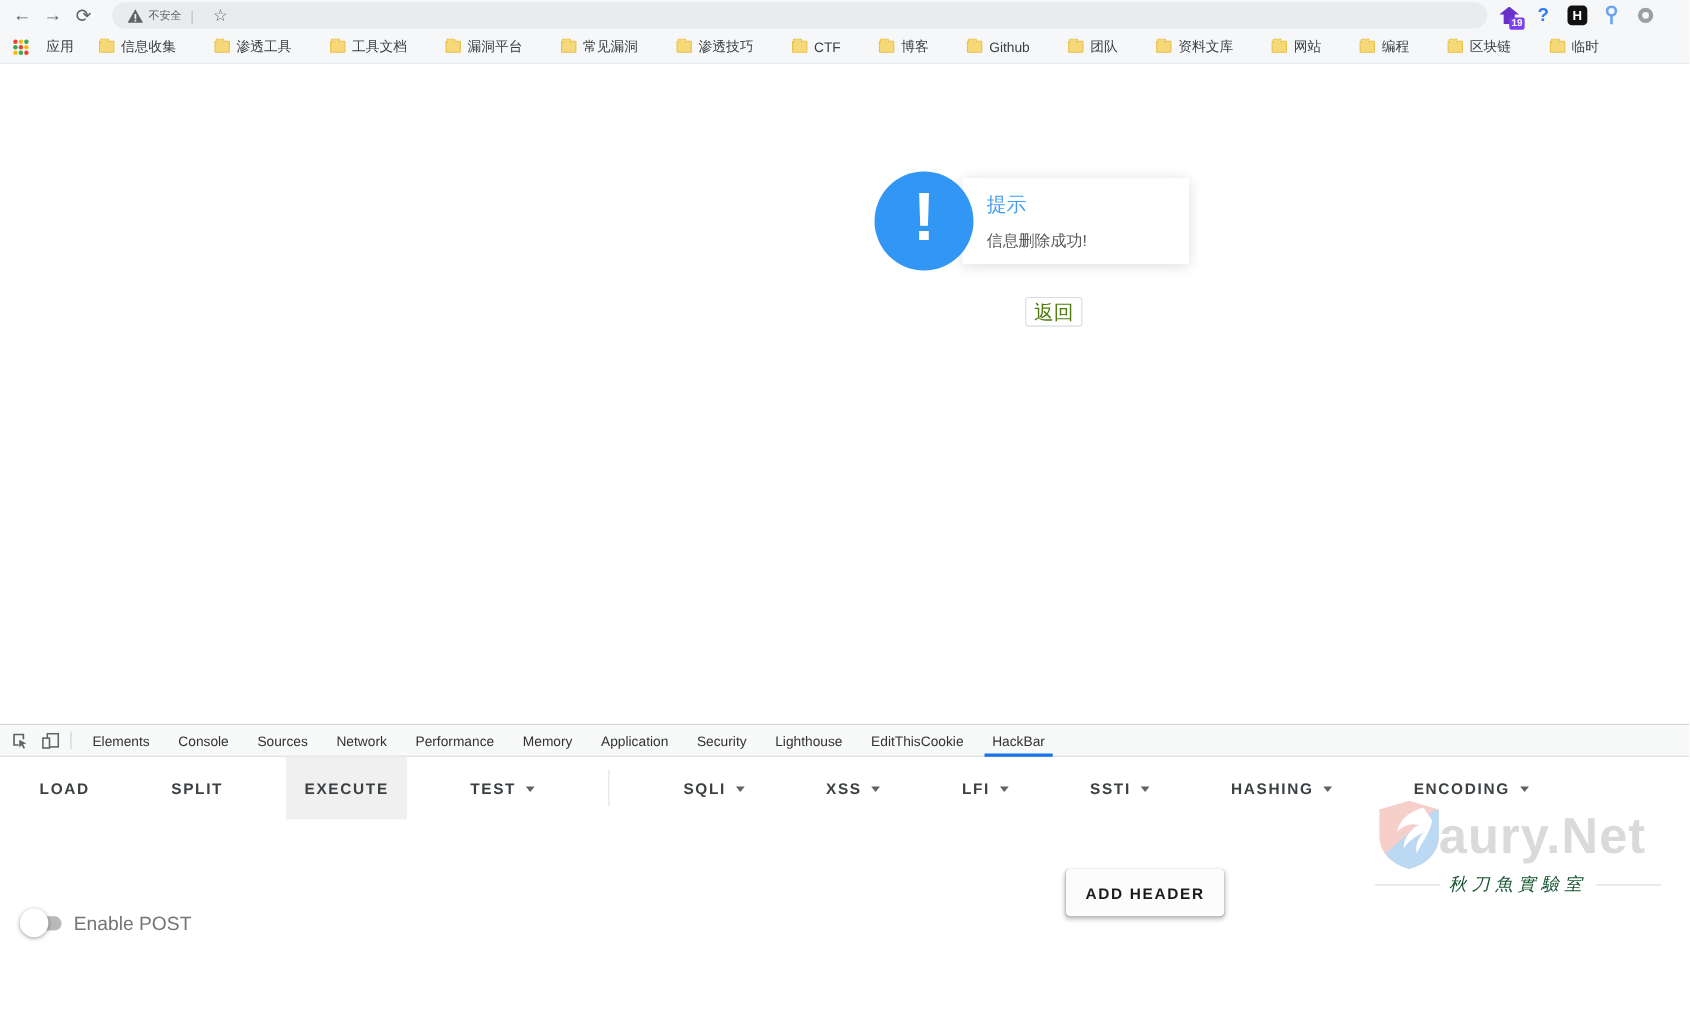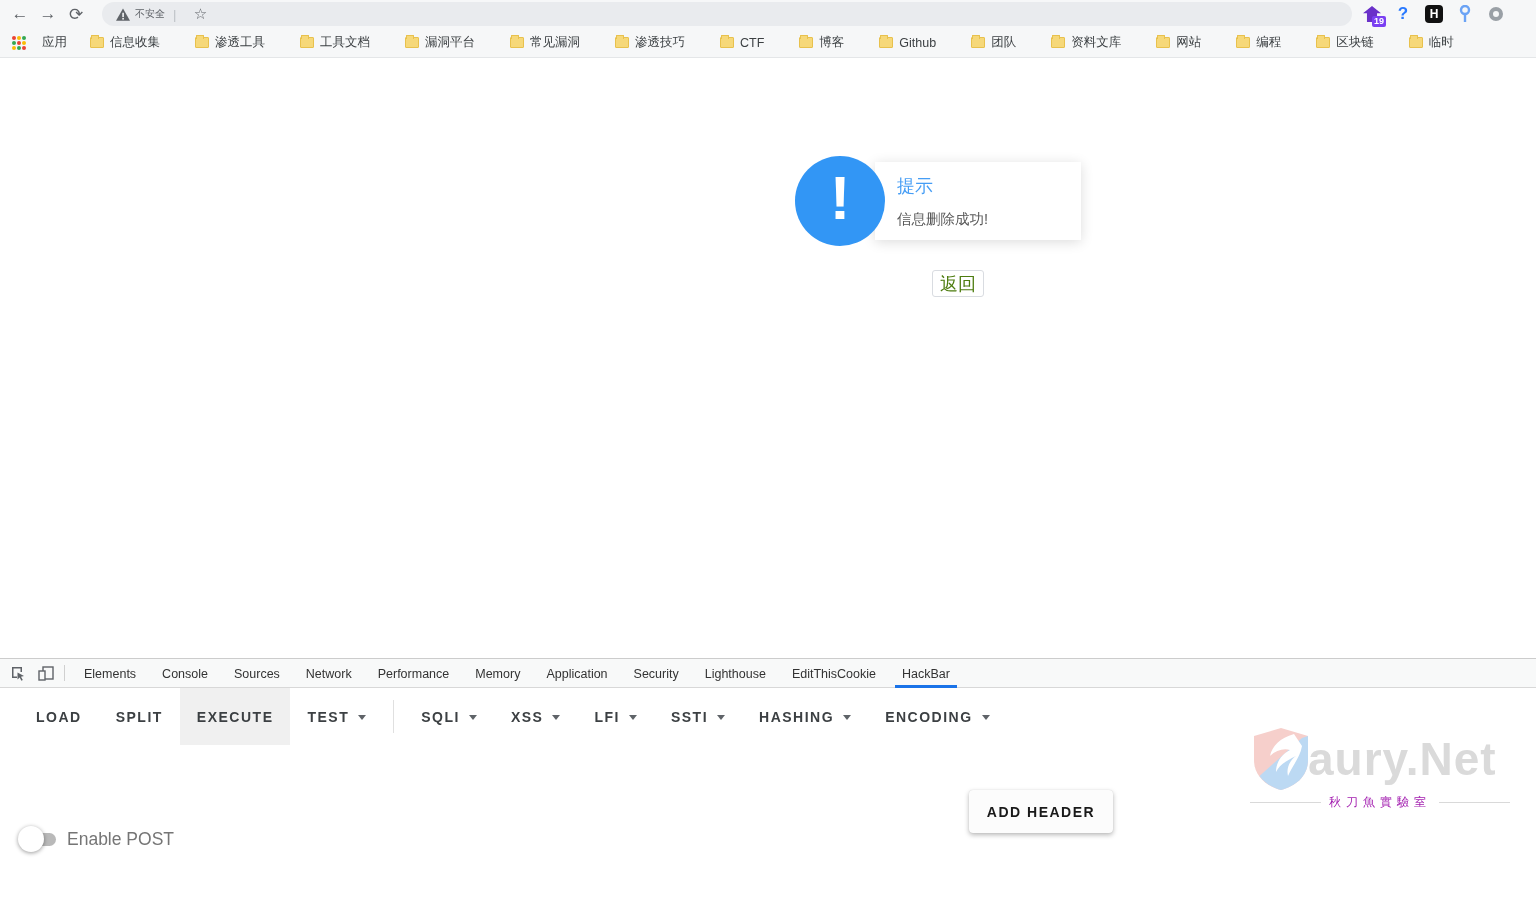--- a/index.html
+++ b/index.html
@@ -64,21 +64,21 @@
     display:flex; align-items:center; }
   .dt-icon { width:20px; height:18px; margin-left:8px; display:flex; align-items:center;
     justify-content:center; cursor:pointer; color:#5f6368; }
   .dt-sep { width:1px; height:16px; background:#d0d0d0; margin:0 6px 0 8px; }
   .dt-tab { height:29px; display:flex; align-items:center; padding:0 13px; font-size:12.5px;
     color:#333; cursor:pointer; position:relative; white-space:nowrap; }
   .dt-tab.active:after { content:""; position:absolute; left:6px; right:6px; bottom:0; height:3px;
     background:#1a73e8; }
 
   
-  .hb-toolbar { height:57px; display:flex; align-items:stretch; padding-left:19px; background:#fff; }
+  .hb-toolbar { height:57px; display:flex; align-items:stretch; padding-left:19px; background:#fff;gap:40px; }
   .hb-btn { display:flex; align-items:center; justify-content:center; padding:0 17px; gap:9px;
     font-size:14px; font-weight:bold; letter-spacing:1.5px; color:#3c4043; cursor:pointer;
     background:transparent; border:none; font-family:"Liberation Sans", sans-serif; }
   .hb-btn.active { background:#f0f0f0; }
   .hb-caret { width:0; height:0; border-left:4px solid transparent; border-right:4px solid transparent;
     border-top:5px solid #5f6368; margin-top:2px; }
   .hb-divider { width:1px; background:#e0e0e0; margin:12px 10px; }
 
   
   .url-field { padding:14px 15px 0 15px; }
@@ -99,22 +99,22 @@
     font-size:14px; font-weight:bold; letter-spacing:1.5px; color:#1a1a1a; cursor:pointer;
     font-family:"Liberation Sans", sans-serif; }
 
   
   .watermark { position:absolute; right:26px; top:-48px; width:260px; pointer-events:none; }
   .wm-top { display:flex; align-items:center; }
   .wm-logo { width:62px; height:66px; flex:none; }
   .wm-brand { font-size:46px; color:#dadada; font-weight:bold; letter-spacing:1px; margin-left:-4px;text-align:center; }
   .wm-sub { display:flex; align-items:center; gap:8px; margin-top:2px; }
   .wm-line { flex:1; height:1px; background:#d9d9d9; }
-  .wm-sub-text { font-size:12px; color:#a21caf; letter-spacing:5px; white-space:nowrap;
-    font-family:"Liberation Serif", serif; }
+  .wm-sub-text { font-size:16px; color:#14532d; letter-spacing:5px; white-space:nowrap;
+    font-family:"Liberation Serif", serif; font-style:italic; }
 </style>
 </head>
 <body>
 
 <div class="screen">
 
   <div class="browser-toolbar">
     <div class="nav-btn back">←</div>
     <div class="nav-btn">→</div>
     <div class="nav-btn">⟳</div>

